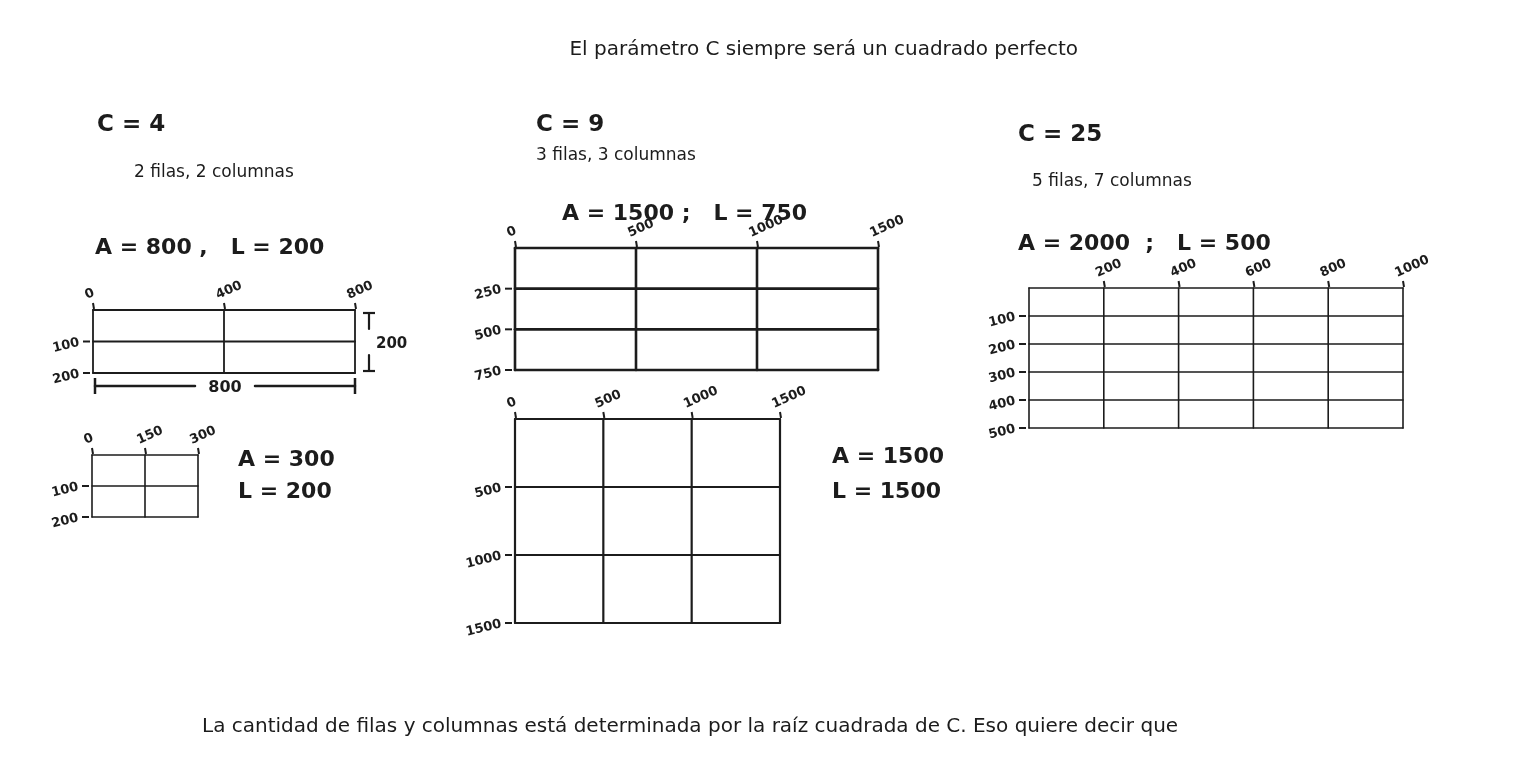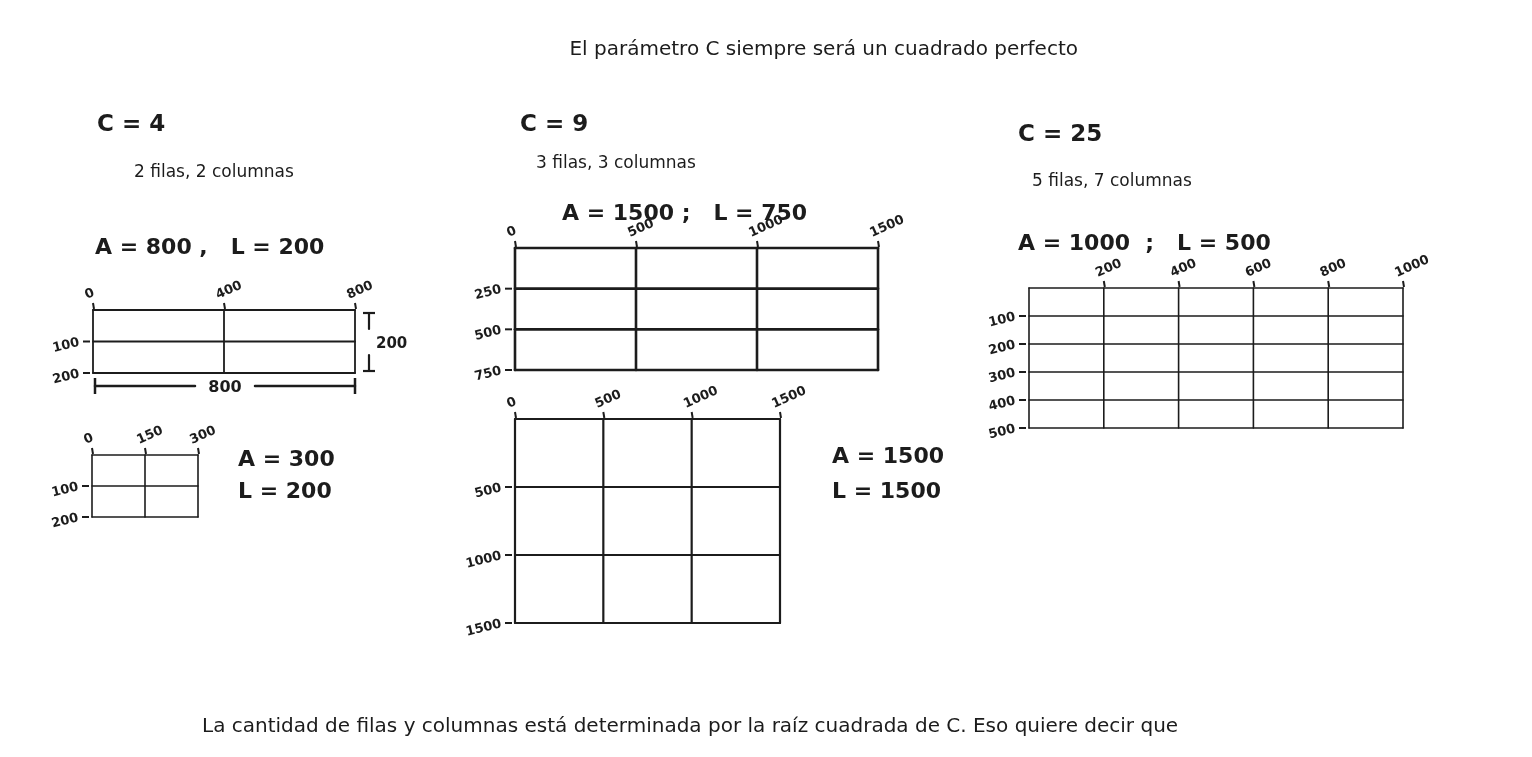--- a/index.html
+++ b/index.html
@@ -24,27 +24,27 @@
 <body>
 
 <div>
 
   <div class="abs title">El parámetro C siempre será un cuadrado perfecto</div>
 
   <div class="abs c-label" style="left:97px;top:110px">C = 4</div>
   <div class="abs rc-label" style="left:134px;top:161px">2 filas, 2 columnas</div>
   <div class="abs params" style="left:95px;top:234px">A = 800 ,   L = 200</div>
 
-  <div class="abs c-label" style="left:520px;top:110px">C = 9</div>
-  <div class="abs rc-label" style="left:536px;top:152px">3 filas, 3 columnas</div>
+  <div class="abs c-label" style="left:536px;top:110px">C = 9</div>
+  <div class="abs rc-label" style="left:536px;top:144px">3 filas, 3 columnas</div>
   <div class="abs params" style="left:562px;top:200px">A = 1500 ;   L = 750</div>
 
   <div class="abs c-label" style="left:1018px;top:120px">C = 25</div>
   <div class="abs rc-label" style="left:1032px;top:170px">5 filas, 7 columnas</div>
-  <div class="abs params" style="left:1018px;top:230px">A = 1000  ;   L = 500</div>
+  <div class="abs params" style="left:1018px;top:230px">A = 2000  ;   L = 500</div>
 
   <div class="abs side-label" style="left:238px;top:446px">A = 300</div>
   <div class="abs side-label" style="left:238px;top:478px">L = 200</div>
 
   <div class="abs side-label" style="left:832px;top:443px">A = 1500</div>
   <div class="abs side-label" style="left:832px;top:478px">L = 1500</div>
 
   <div class="abs caption">
     <div>La cantidad de filas y columnas está determinada por la raíz cuadrada de C. Eso quiere decir que</div>
     

